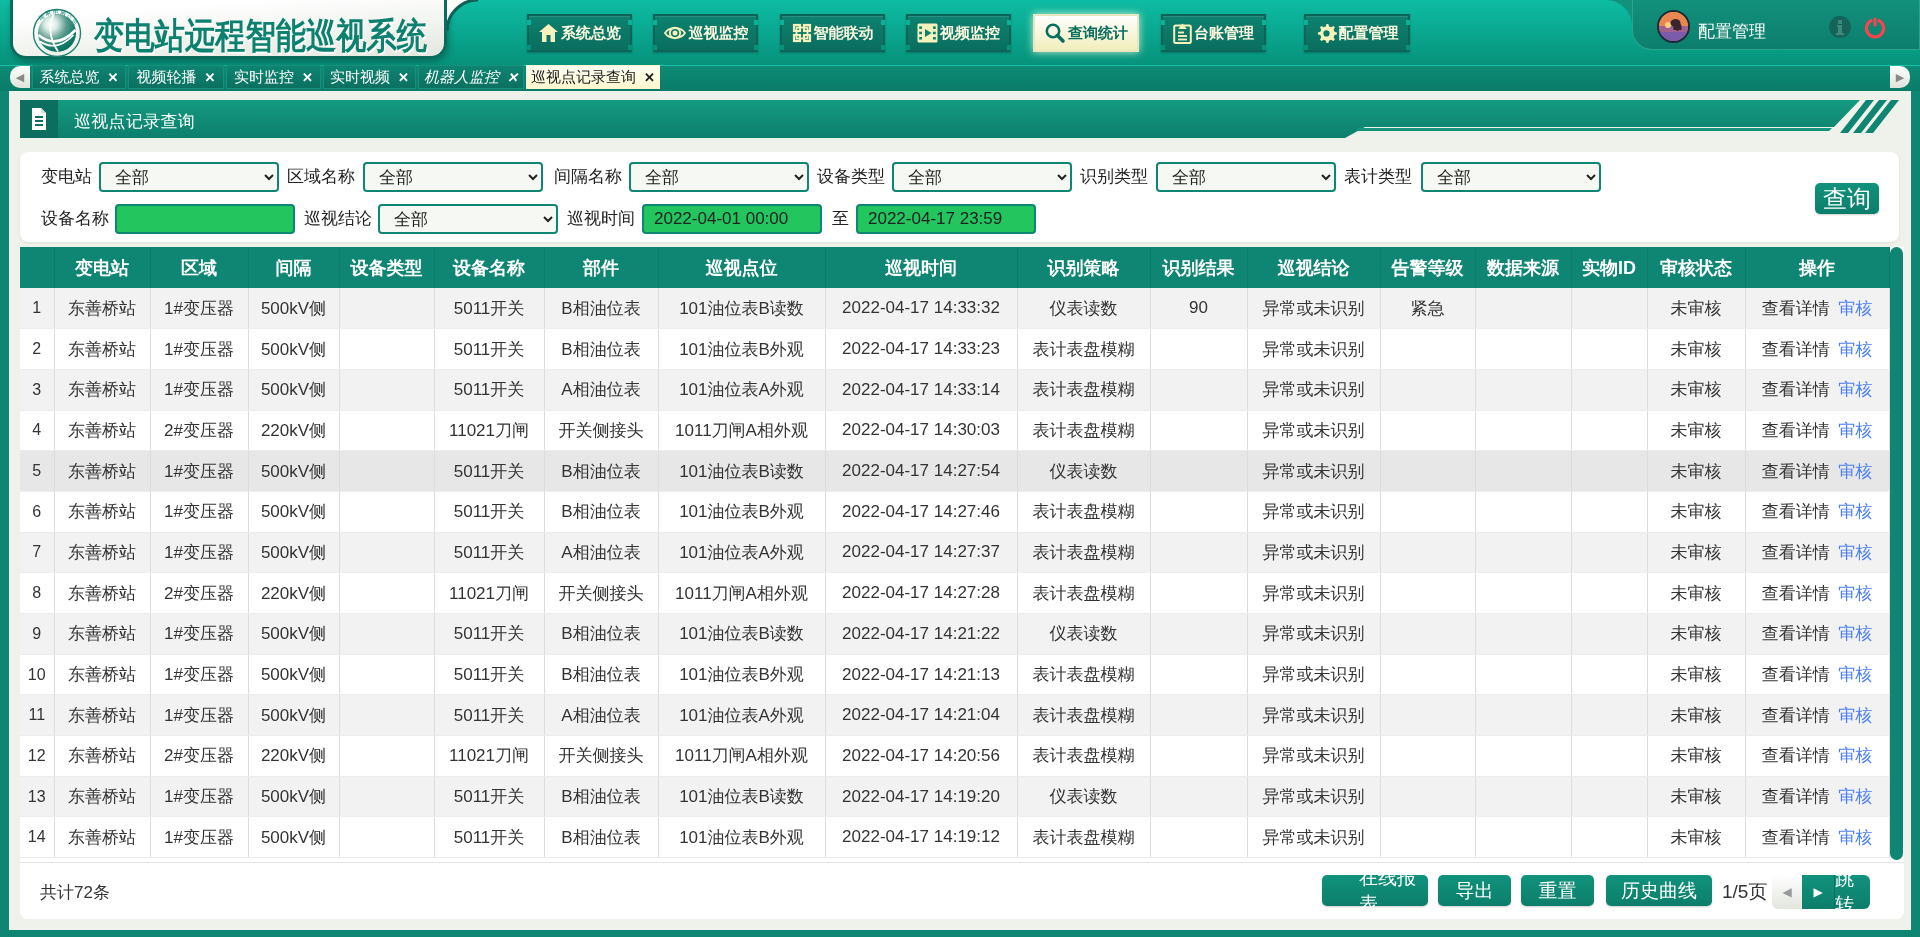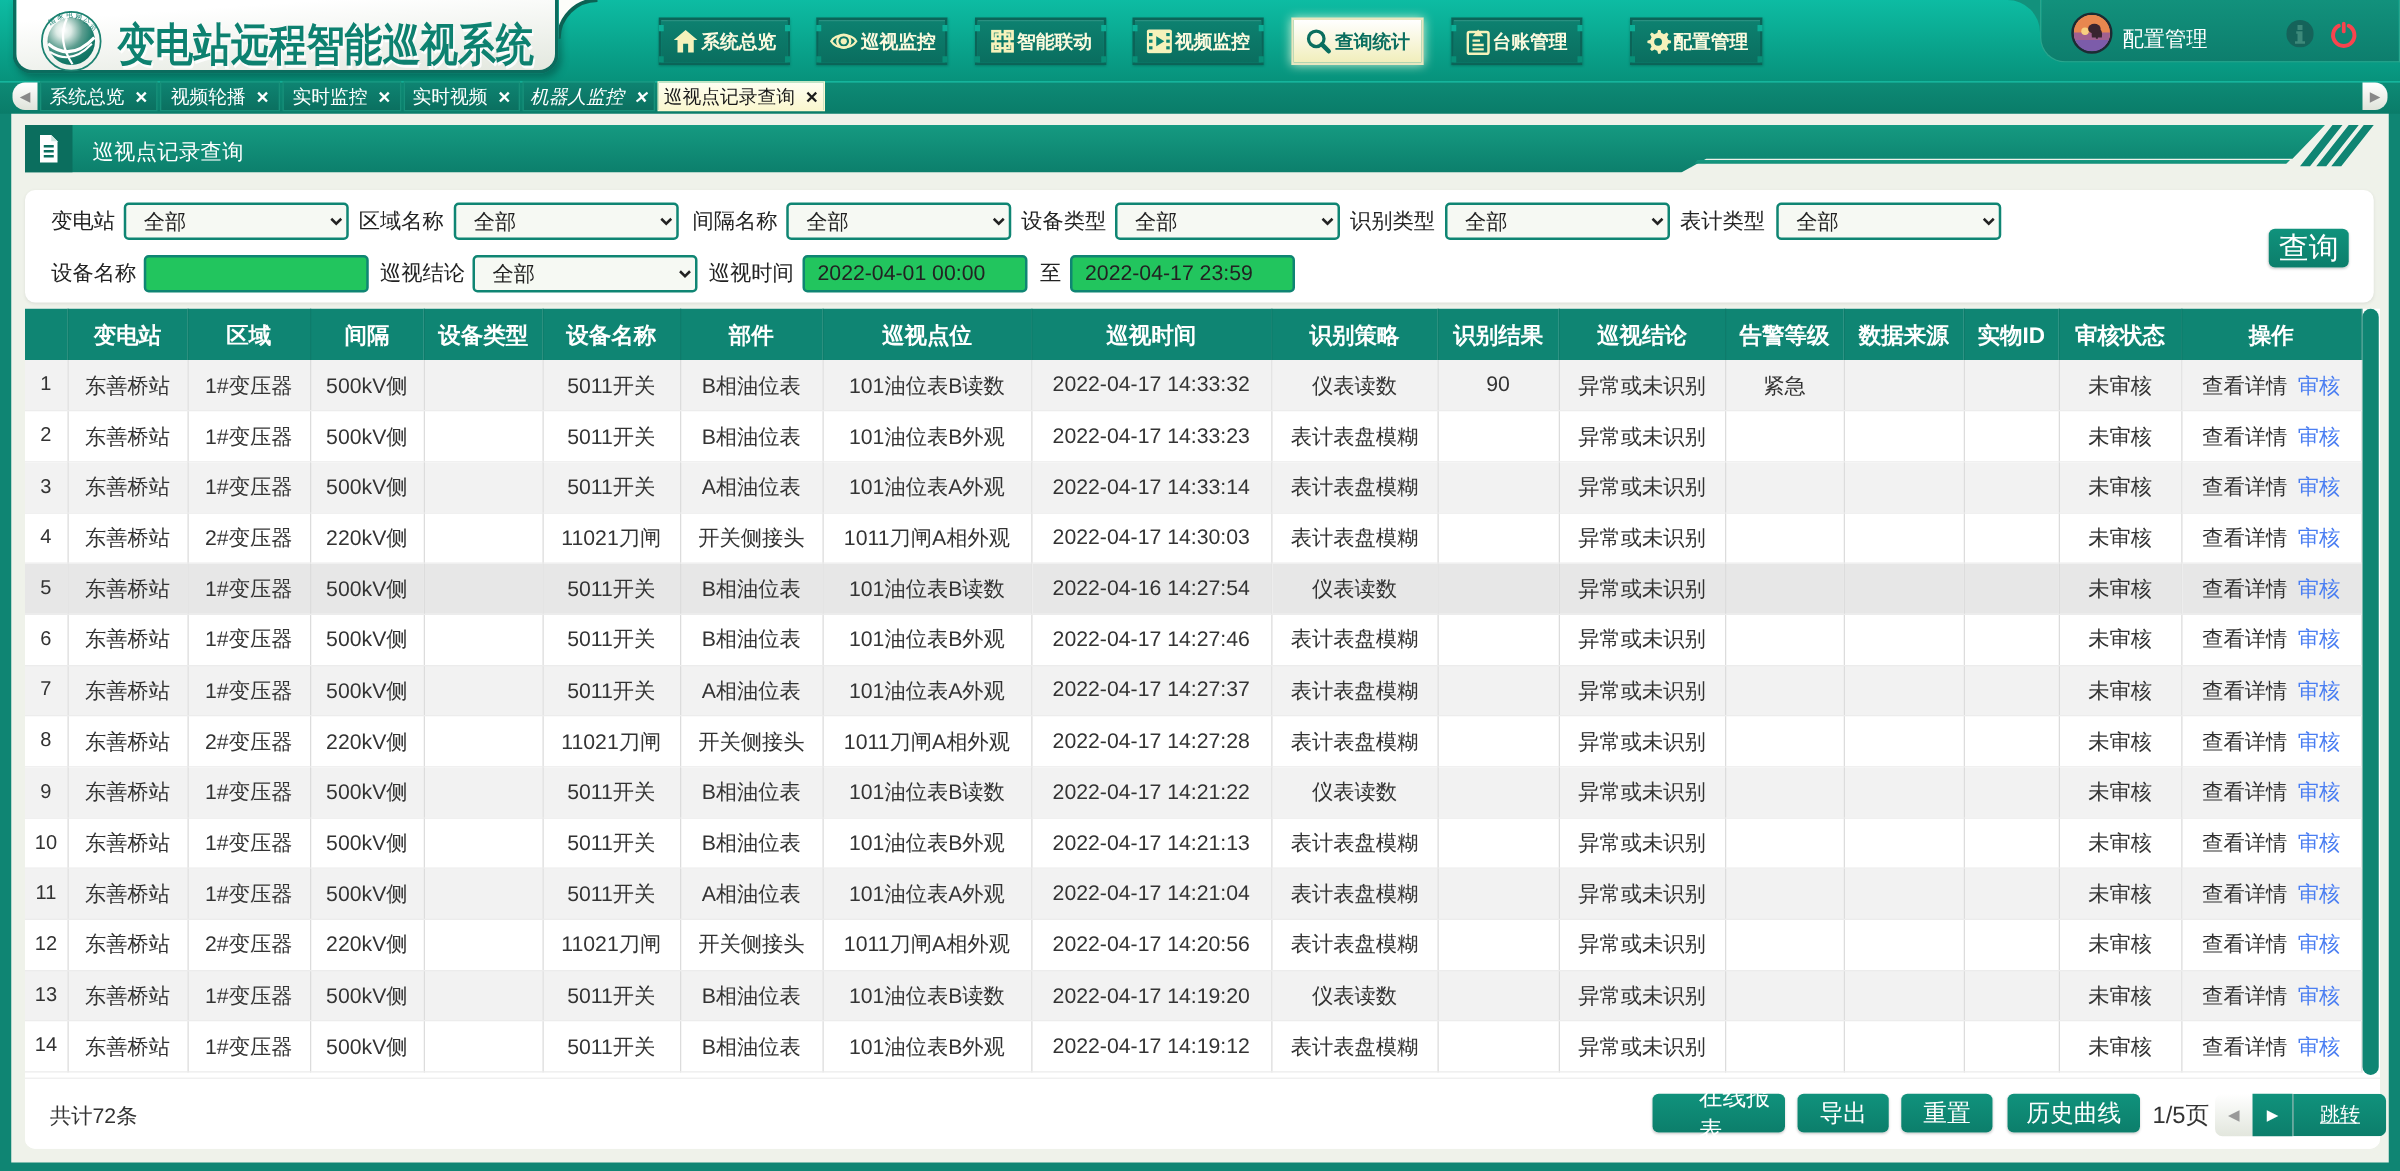--- a/index.html
+++ b/index.html
@@ -399,21 +399,21 @@
         </tr>
 <tr class="hl">
           <td class="num">5</td>
           <td>东善桥站</td>
           <td>1#变压器</td>
           <td>500kV侧</td>
           <td></td>
           <td>5011开关</td>
           <td>B相油位表</td>
           <td>101油位表B读数</td>
-          <td>2022-04-16 14:27:54</td>
+          <td>2022-04-17 14:27:54</td>
           <td>仪表读数</td>
           <td></td>
           <td>异常或未识别</td>
           <td></td>
           <td></td>
           <td></td>
           <td>未审核</td>
           <td>查看详情 <span class="lnk">审核</span></td>
         </tr>
 <tr>
@@ -595,15 +595,15 @@
 <div class="footer">
   <div class="total">共计72条</div>
   <div class="fbtn" style="left:1302px; width:106px;padding-left:37px;">在线报表</div>
   <div class="fbtn" style="left:1418px; width:73px;">导出</div>
   <div class="fbtn" style="left:1501px; width:73px;">重置</div>
   <div class="fbtn" style="left:1586px; width:106px;">历史曲线</div>
   <div class="pageinfo">1/5页</div>
   <div class="pgroup">
     <div style="width:30px; background:linear-gradient(#ffffff,#e2e6dd); border-radius:6px 0 0 6px; display:flex;align-items:center;justify-content:center; color:#999; font-size:12px;">◀</div>
     <div style="width:32px; background:linear-gradient(#10927c,#0c7e6b); display:flex;align-items:center;justify-content:center; color:#fff; font-size:12px;">▶</div>
-    <div style="width:75px; background:linear-gradient(#10927c,#0c7e6b); border-radius:0 6px 6px 0; border-left:1px solid #0a6e5f; display:flex;align-items:center;justify-content:center; color:#fff; font-size:16px;text-decoration:underline;">跳转</div>
+    <div style="width:36px; background:linear-gradient(#10927c,#0c7e6b); border-radius:0 6px 6px 0; border-left:1px solid #0a6e5f; display:flex;align-items:center;justify-content:center; color:#fff; font-size:19px;">跳转</div>
   </div>
 </div>
 
 </body></html>

